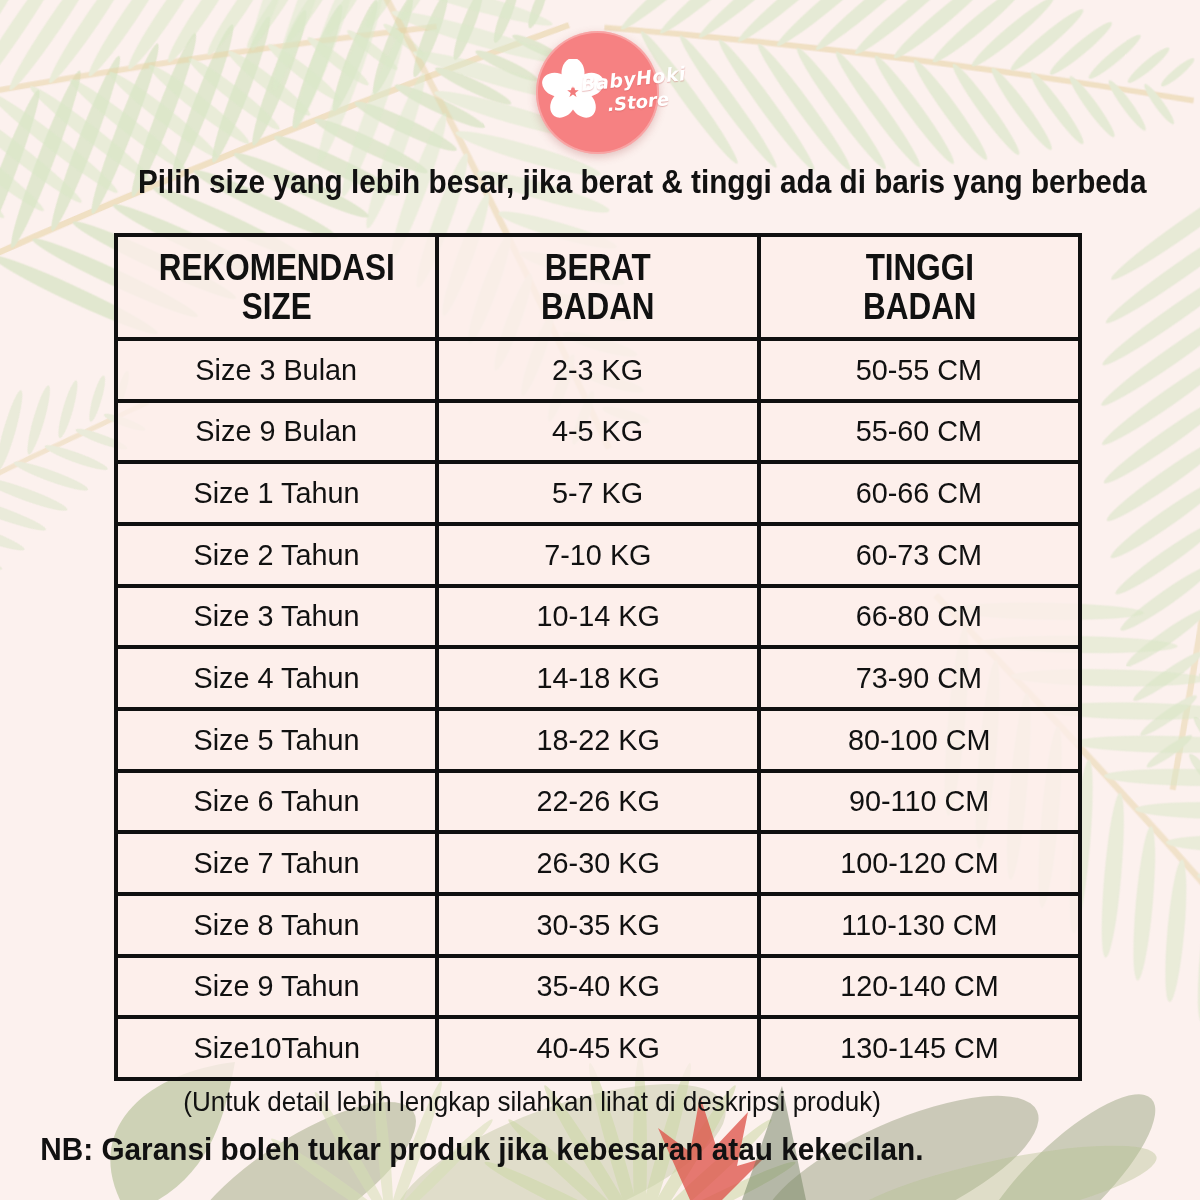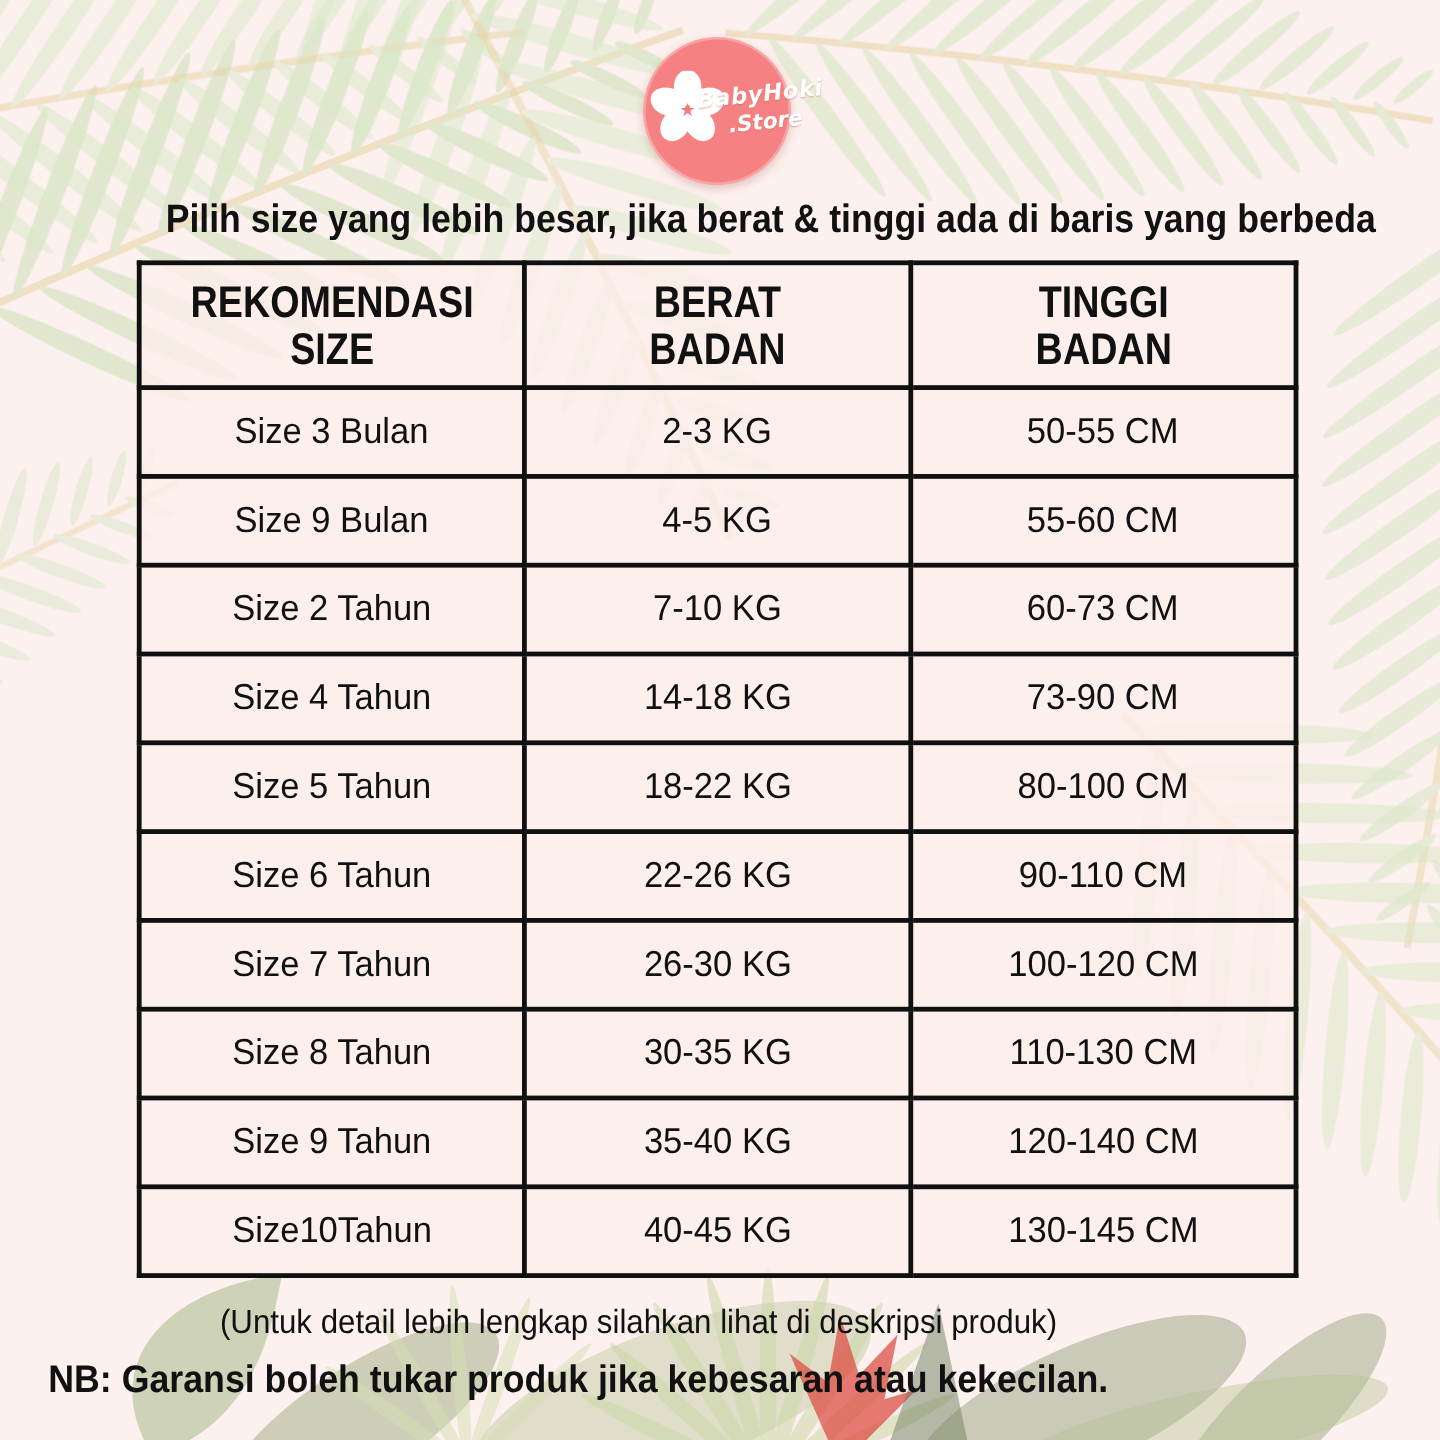--- a/index.html
+++ b/index.html
@@ -36,21 +36,21 @@
 
   
   .size-table{
     position:absolute;left:114px;top:217px;width:968px;height:848px;
     border-collapse:collapse;table-layout:fixed;
   }
   .size-table th,.size-table td{
     border:4px solid #101010;text-align:center;vertical-align:middle;
     background:rgba(252,238,234,.78);padding:0;
   }
-  .size-table{border:2px solid #22c55e;}
+  .size-table{border:2px solid #22c55e;margin-top:16px;}
   .size-table th{height:100px;font-size:37px;font-weight:700;line-height:1.06;}
   .size-table th .condense{transform:scaleX(.85);}
   .size-table td{height:52px;font-size:30px;font-weight:400;}
   .size-table td .condense{transform:scaleX(.96);white-space:nowrap;}
 
   
   .note{
     position:absolute;left:0;top:1086px;width:1064px;text-align:center;
     font-size:28px;font-weight:400;white-space:nowrap;
   }
@@ -182,25 +182,35 @@
         <td><span class="condense">Size 3 Bulan</span></td>
         <td><span class="condense">2-3 KG</span></td>
         <td><span class="condense">50-55 CM</span></td>
       </tr>
       <tr>
         <td><span class="condense">Size 9 Bulan</span></td>
         <td><span class="condense">4-5 KG</span></td>
         <td><span class="condense">55-60 CM</span></td>
       </tr>
       <tr>
+        <td><span class="condense">Size 1 Tahun</span></td>
+        <td><span class="condense">5-7 KG</span></td>
+        <td><span class="condense">60-66 CM</span></td>
+      </tr>
+      <tr>
         <td><span class="condense">Size 2 Tahun</span></td>
         <td><span class="condense">7-10 KG</span></td>
         <td><span class="condense">60-73 CM</span></td>
       </tr>
       <tr>
+        <td><span class="condense">Size 3 Tahun</span></td>
+        <td><span class="condense">10-14 KG</span></td>
+        <td><span class="condense">66-80 CM</span></td>
+      </tr>
+      <tr>
         <td><span class="condense">Size 4 Tahun</span></td>
         <td><span class="condense">14-18 KG</span></td>
         <td><span class="condense">73-90 CM</span></td>
       </tr>
       <tr>
         <td><span class="condense">Size 5 Tahun</span></td>
         <td><span class="condense">18-22 KG</span></td>
         <td><span class="condense">80-100 CM</span></td>
       </tr>
       <tr>

